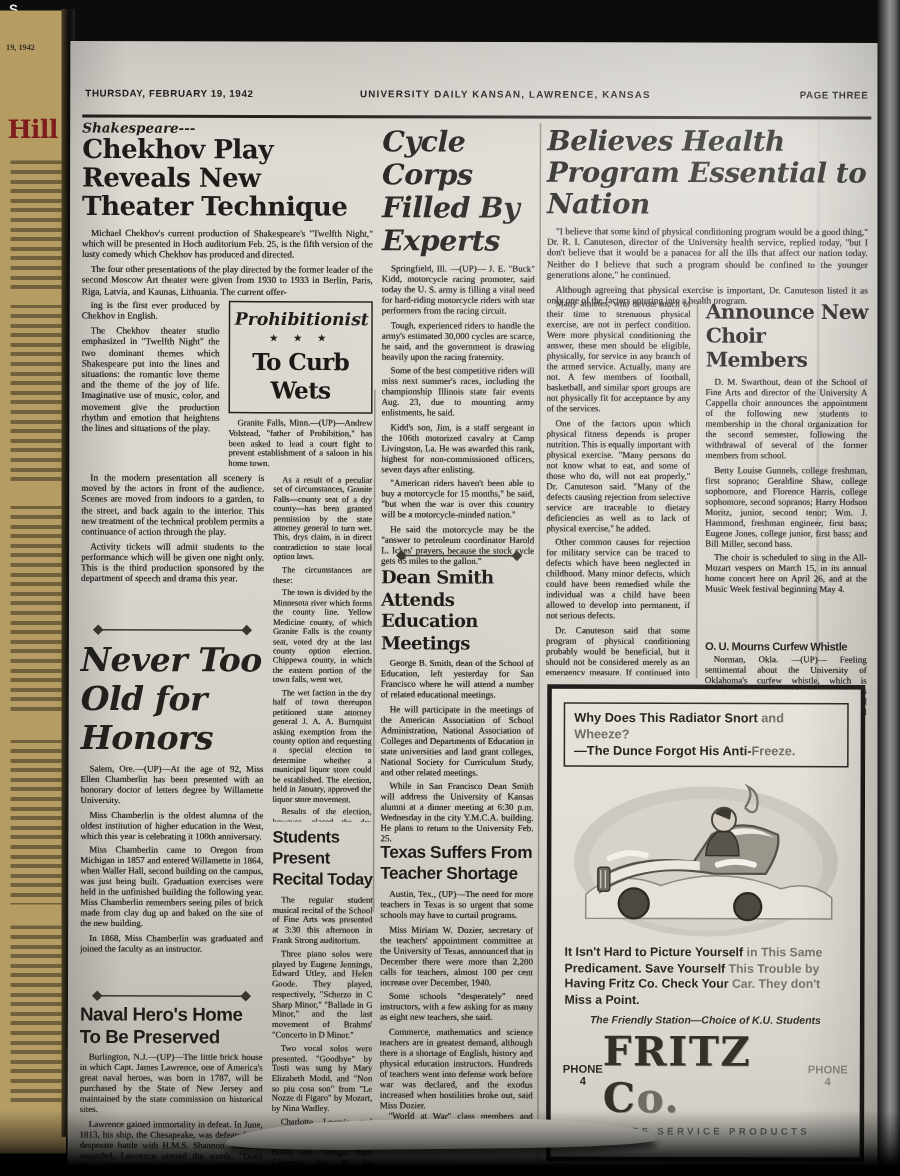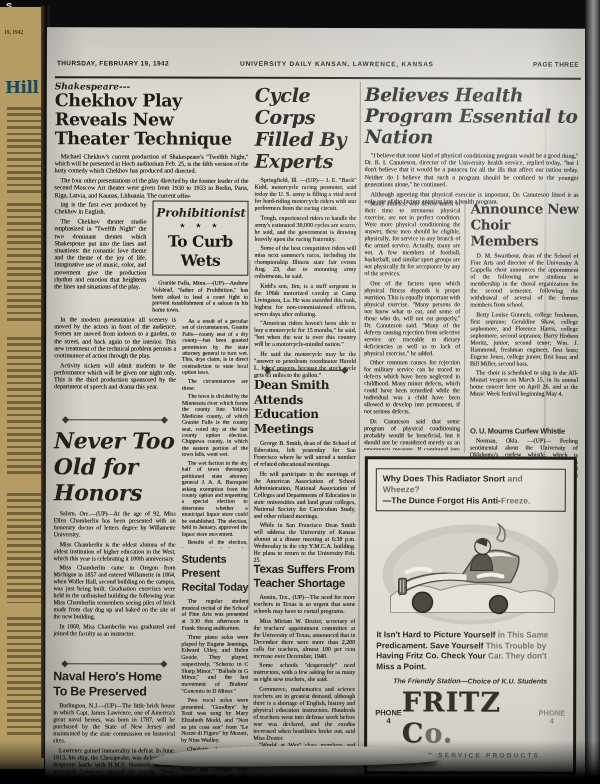--- a/index.html
+++ b/index.html
@@ -6,21 +6,21 @@
   body{width:600px;height:784px;background:#070707;position:relative;overflow:hidden;
        font-family:"Liberation Serif", serif;}
   .abs{position:absolute;}
   
   #top-bar{left:0;top:0;width:600px;height:30px;background:#0c0c0c;z-index:1;}
   #corner-mark{left:6px;top:1px;color:#e8e8e8;font:bold 9px "Liberation Sans",sans-serif;z-index:2;}
   #left-page{left:0;top:7px;width:44px;height:762px;z-index:2;
      background:linear-gradient(180deg,#c9b277 0%,#c2aa70 25%,#b29а63 45%,#a78f59 65%,#8d774a 88%,#6b5a38 100%);
      background-color:#b49c63;overflow:hidden;}
   #left-page .frag-date{position:absolute;left:4px;top:22px;color:#3a3220;font:bold 5.5px "Liberation Serif",serif;}
-  #left-page .frag-head{position:absolute;left:5px;top:70px;color:#0c4a6e;font:bold 17px "DejaVu Serif",serif;letter-spacing:-0.5px;}
+  #left-page .frag-head{position:absolute;left:5px;top:70px;color:#7f1d1d;font:bold 17px "DejaVu Serif",serif;letter-spacing:-0.5px;}
   .textbars{position:absolute;left:7px;width:35px;
      background:repeating-linear-gradient(180deg,rgba(45,38,20,0.5) 0 2.6px,rgba(0,0,0,0) 2.6px 6.4px);}
   #page-gap{left:41px;top:6px;width:9px;height:752px;z-index:3;
      background:linear-gradient(90deg,#4a3d22,#0a0a0a 55%,#222 100%);}
   #right-edge{left:585px;top:0;width:15px;height:784px;z-index:5;
      background:linear-gradient(90deg,#161616,#5b5b5b 30%,#909090 55%,#6a6a6a 78%,#262626);}
   #bottom-shadow{left:0;top:740px;width:600px;height:44px;z-index:7;pointer-events:none;
      background:linear-gradient(180deg,rgba(0,0,0,0) 0%,rgba(0,0,0,0.45) 45%,#000 85%);}
   #page-curl{left:150px;top:746px;width:288px;height:20px;background:#d6d3ca;z-index:6;
      border-radius:50% 50% 40% 40% / 90% 90% 30% 30%;box-shadow:0 4px 5px rgba(0,0,0,0.7);transform:rotate(-0.6deg);}

